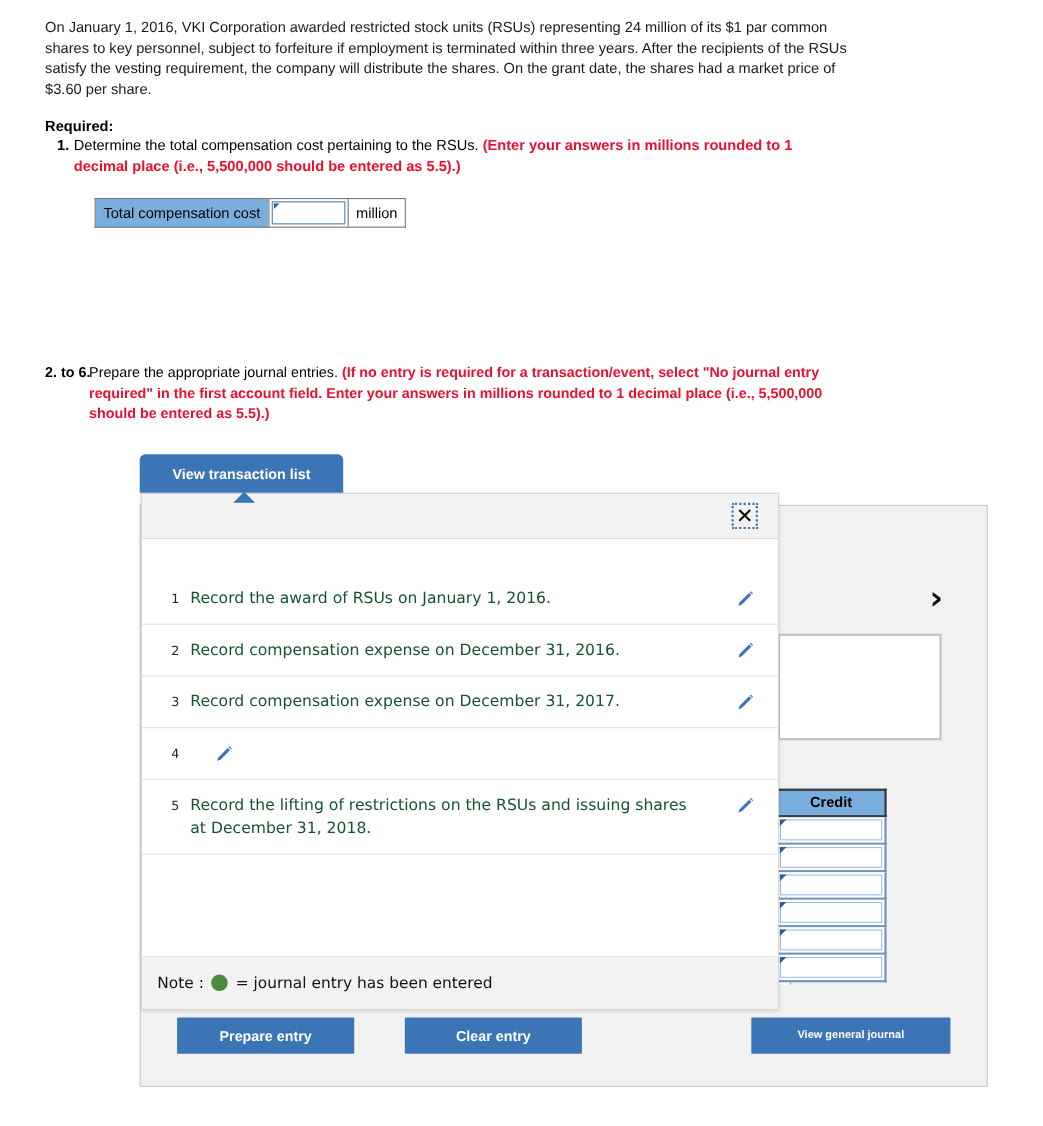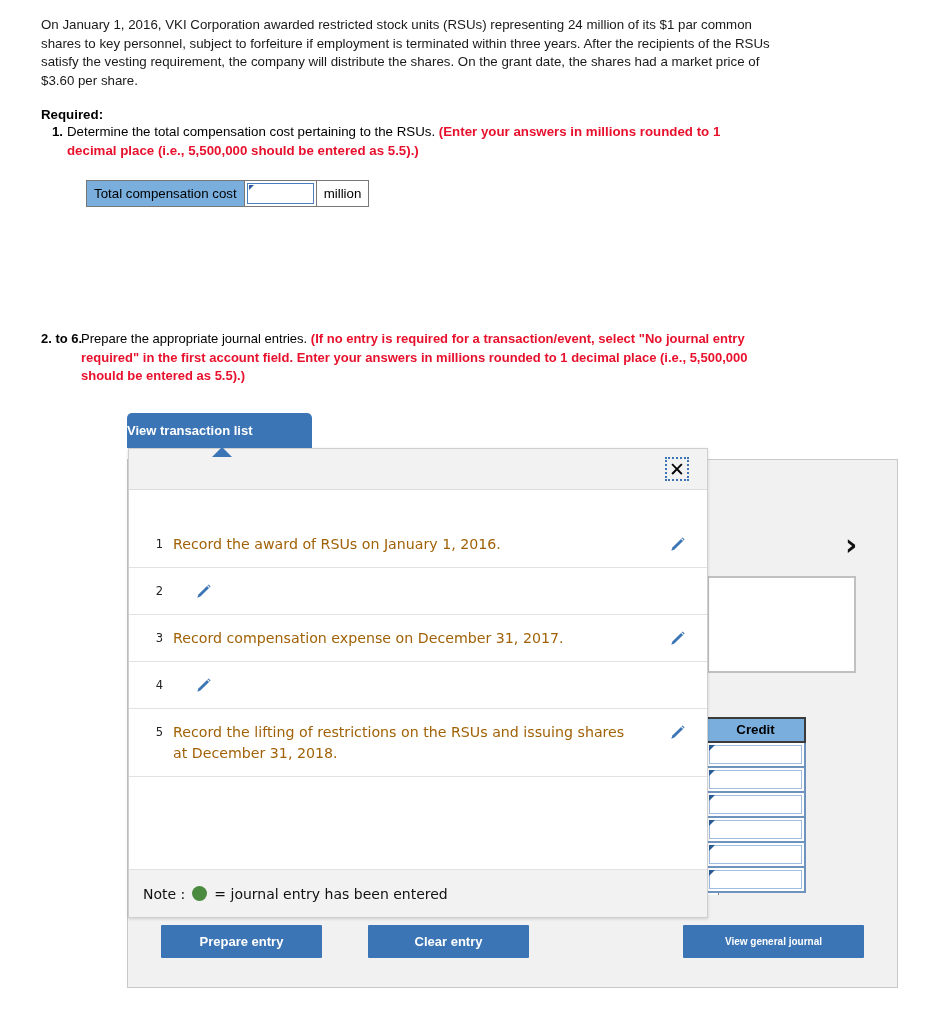--- a/index.html
+++ b/index.html
@@ -201,21 +201,21 @@
     position: absolute;
     left: 127px; top: 413px;
     width: 185px; height: 35px;
     background: #3b75b5;
     color: #fff;
     font-size: 13px;
     font-weight: bold;
     border-radius: 5px 5px 0 0;
     display: flex;
     align-items: center;
-    justify-content: flex-start;
+    justify-content: center;
     cursor: pointer;
     z-index: 6;
   }
   .tab-notch {
     position: absolute;
     left: 85px; bottom: -9px;
     width: 0; height: 0;
     border-left: 10px solid transparent;
     border-right: 10px solid transparent;
     border-top: 10px solid #3b75b5;
@@ -279,21 +279,21 @@
     padding-right: 10px;
     font-size: 11.5px;
     color: #222;
     font-family: "DejaVu Sans", sans-serif;
     line-height: 21px;
   }
   .tx-desc {
     flex: 1 1 auto;
     font-size: 14.2px;
     line-height: 21px;
-    color: #a16207;
+    color: #14532d;
     font-family: "DejaVu Sans", sans-serif;
     padding-right: 10px;
   }
   .tx-edit {
     width: 60px;
     flex: 0 0 60px;
     display: flex;
     justify-content: center;
     align-items: flex-start;
     padding-top: 1px;
@@ -425,20 +425,21 @@
       <div class="tx-edit">
         <svg class="pencil" width="20" height="20" viewBox="0 0 20 20" aria-hidden="true">
           <path d="M15.6 2.4 L17.6 4.4 L7.4 14.6 L4.3 15.7 L5.4 12.6 Z" fill="#3b75b5"></path>
           <path d="M14.4 3.6 L16.4 5.6" stroke="#ffffff" stroke-width="1.1"></path>
         </svg>
       </div>
     </div>
 
     <div class="tx-row">
       <div class="tx-num">2</div>
+      <div class="tx-desc">Record compensation expense on December 31, 2016.</div>
       <div class="tx-edit">
         <svg class="pencil" width="20" height="20" viewBox="0 0 20 20" aria-hidden="true">
           <path d="M15.6 2.4 L17.6 4.4 L7.4 14.6 L4.3 15.7 L5.4 12.6 Z" fill="#3b75b5"></path>
           <path d="M14.4 3.6 L16.4 5.6" stroke="#ffffff" stroke-width="1.1"></path>
         </svg>
       </div>
     </div>
 
     <div class="tx-row">
       <div class="tx-num">3</div>

